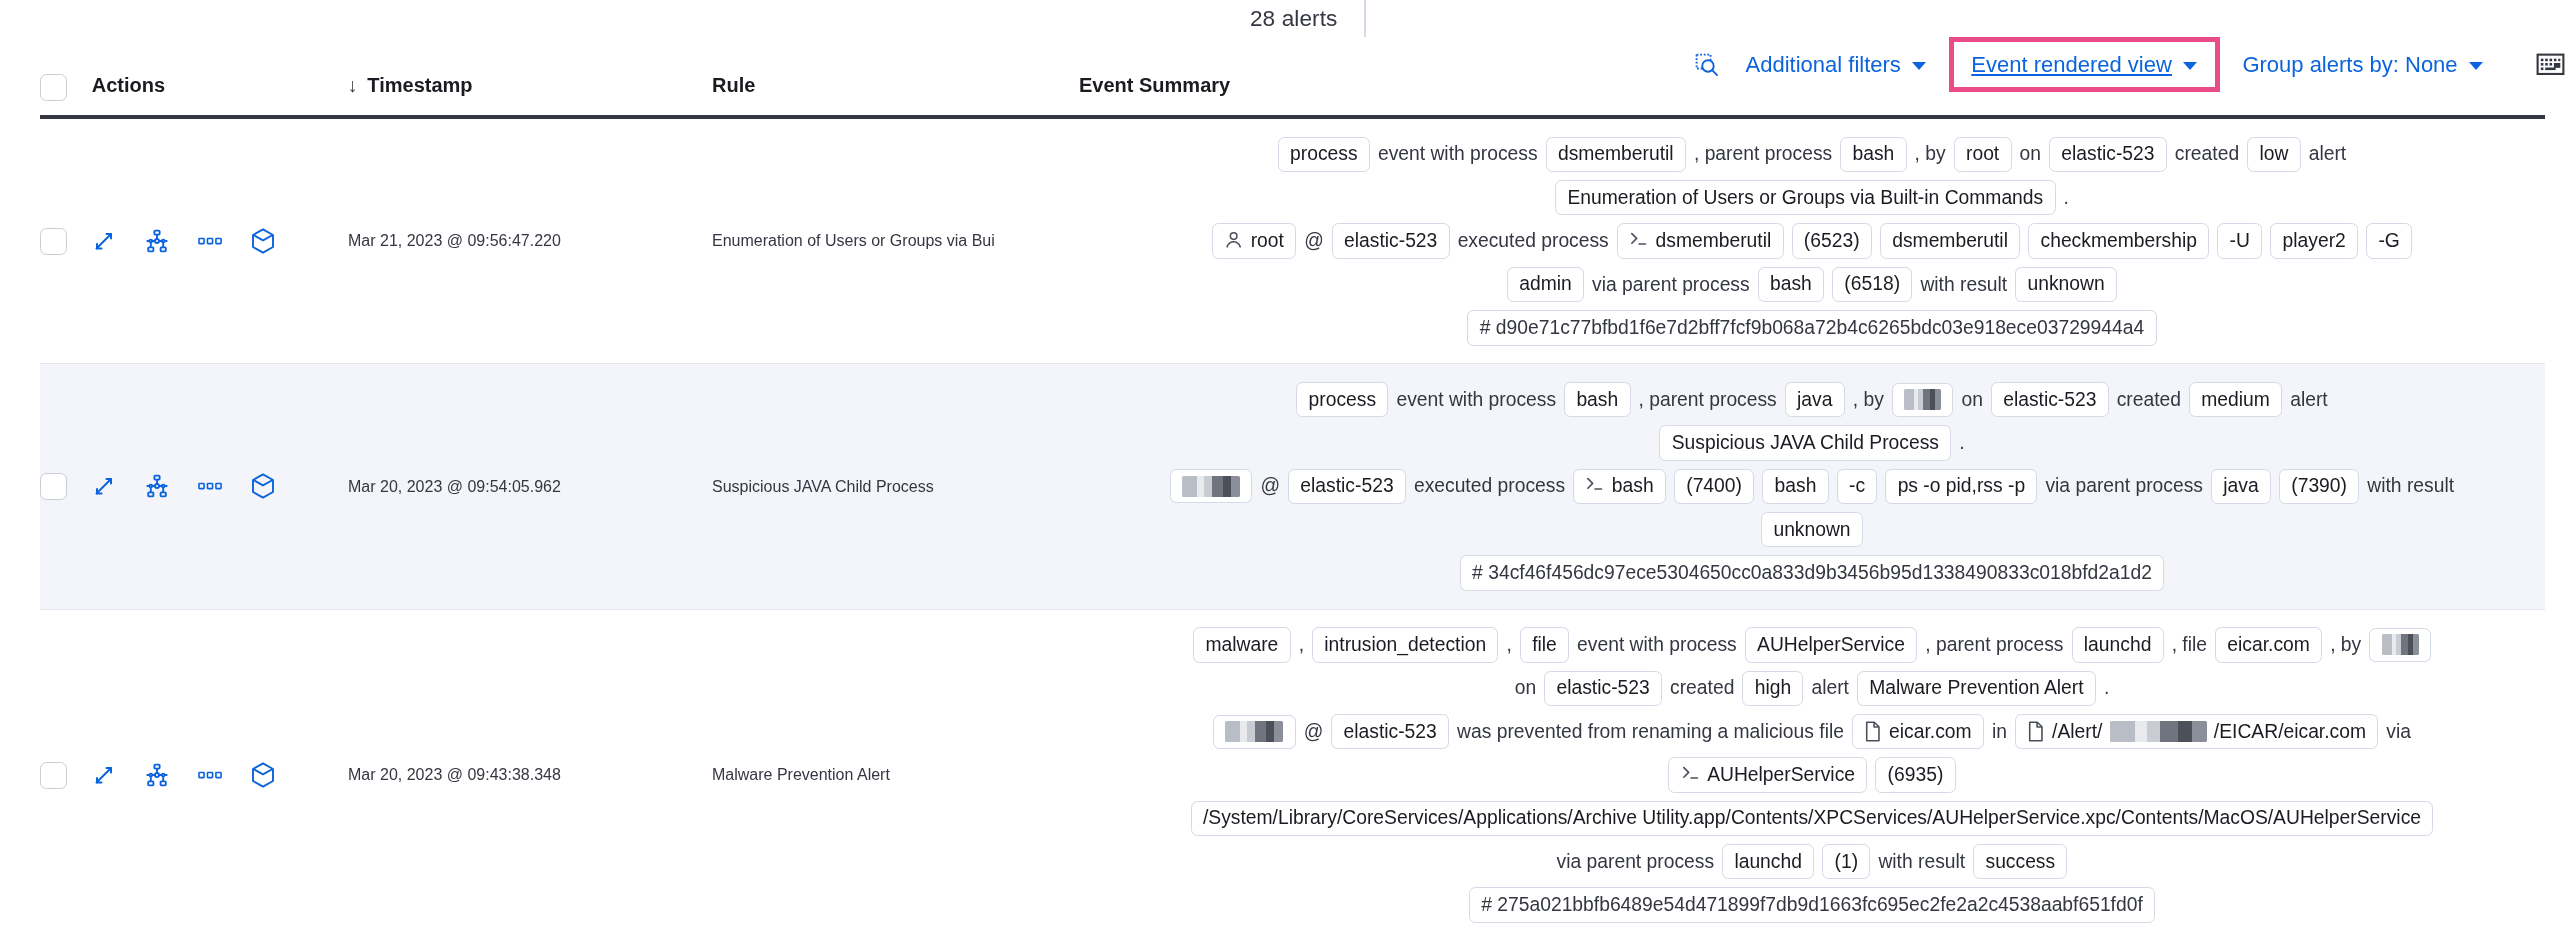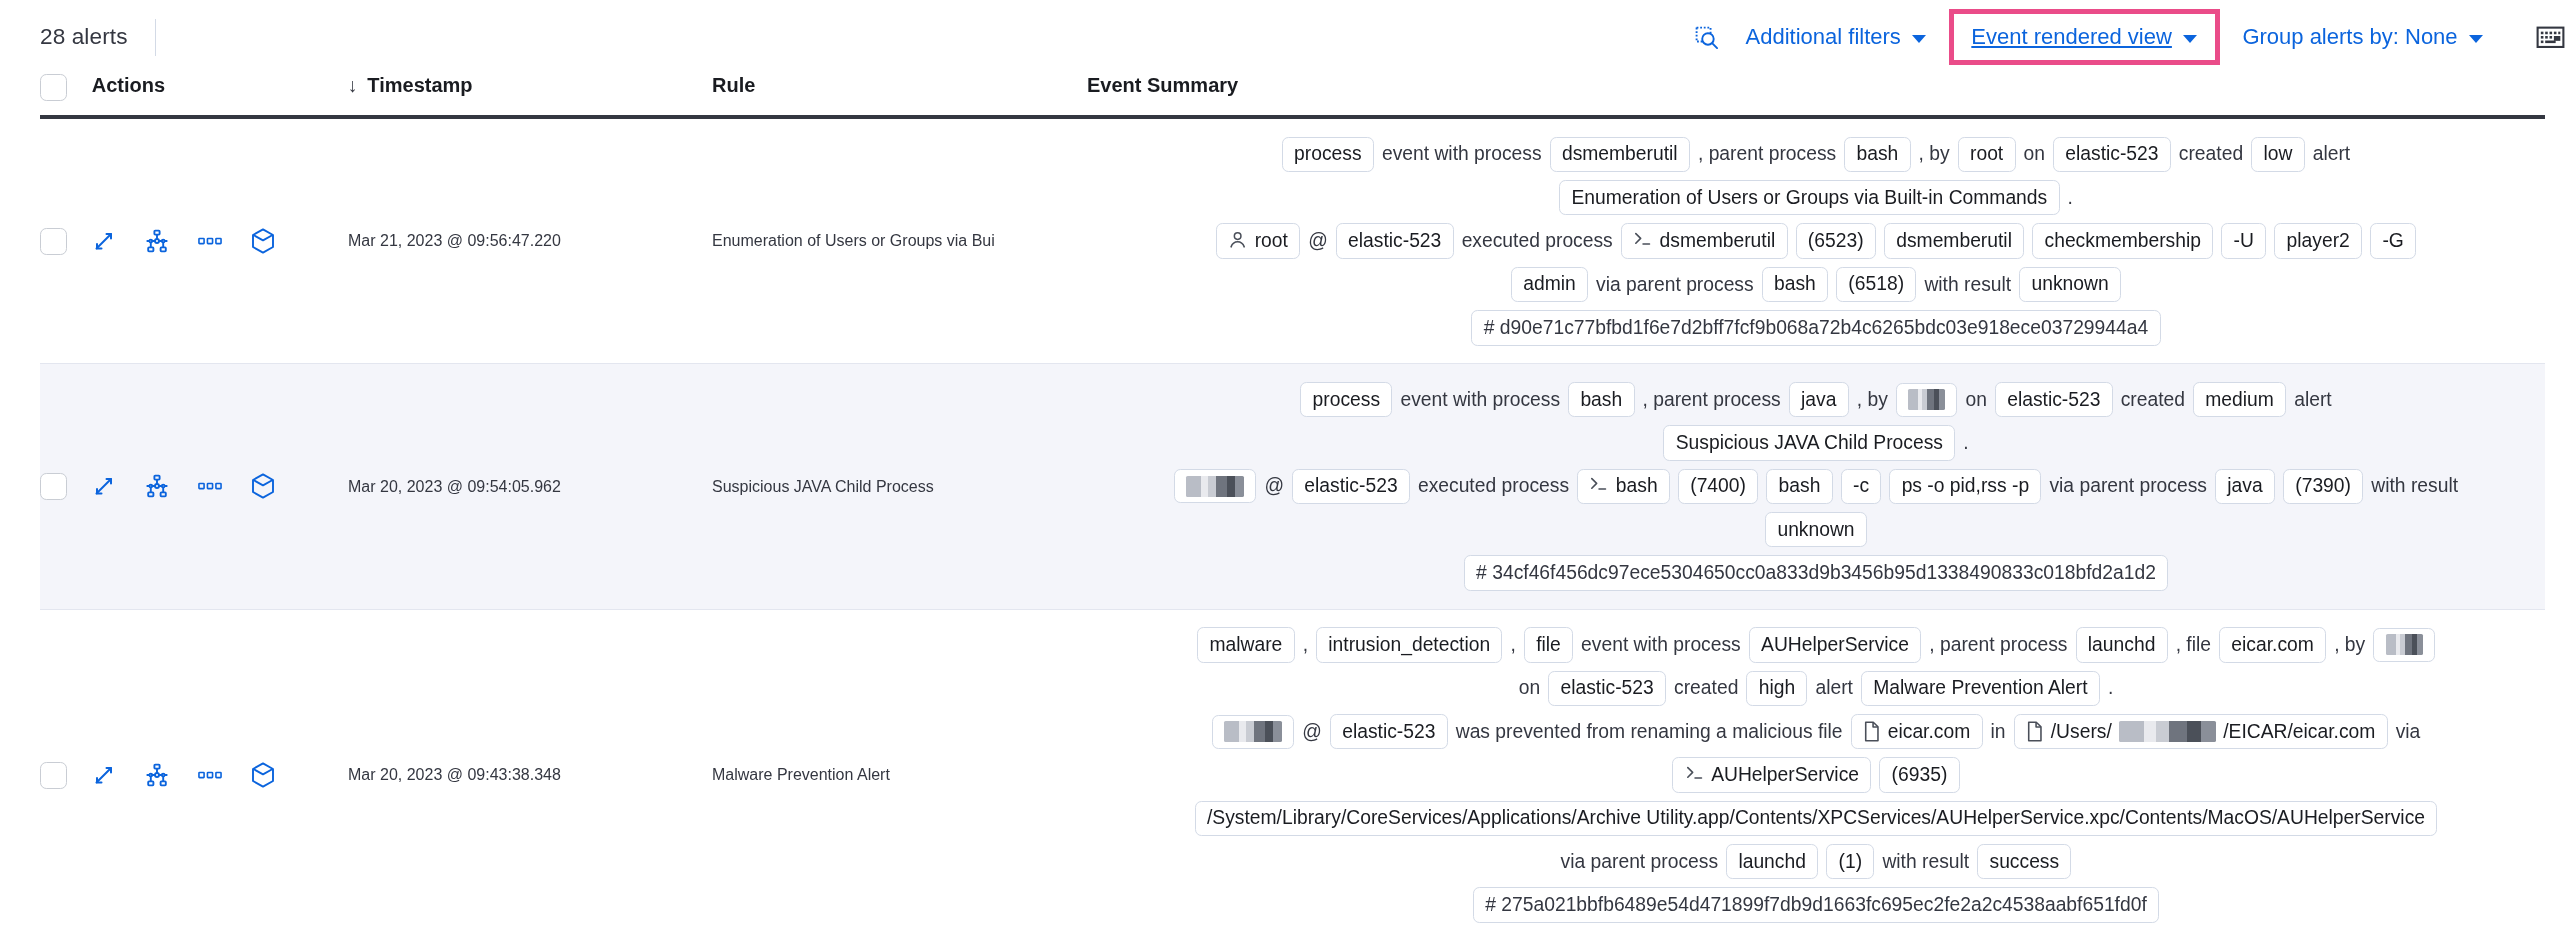--- a/index.html
+++ b/index.html
@@ -13,21 +13,21 @@
     font-family: "Liberation Sans", sans-serif;
     color: #1a1c21;
     overflow: hidden;
   }
 
   .page { position: relative; width: 2576px; height: 934px; background:#fff; }
 
   
   .toolbar {
     position: absolute; left: 0; top: 0; width: 2576px; height: 74px;
-    display: flex; align-items: center;
+    display: flex; align-items: center; flex-direction: column;
   }
   .toolbar-left {
     display: flex; align-items: center; padding-left: 40px; height: 100%;
   }
   .alert-count {
     font-size: 22.6px; font-weight: 400; color: #343741; letter-spacing: 0.1px;
     white-space: nowrap;
   }
   .vdiv {
     width: 1.6px; height: 37px; background: #d3dae6; margin-left: 27px;
@@ -65,21 +65,21 @@
     border-bottom: 4.8px solid #343741;
   }
   .th {
     font-size: 20px; font-weight: bold; color: #1a1c21;
     display: flex; align-items: center; gap: 9.7px;
   }
   .c-check { width: 42px; flex: 0 0 42px; display:flex; align-items:center; }
   .c-actions { width: 266px; flex: 0 0 266px; padding-left: 9.7px;}
   .c-time { width: 364px; flex: 0 0 364px; }
   .c-rule { width: 367px; flex: 0 0 367px; }
-  .c-summary { flex: 1 1 auto; min-width: 0; margin-left: 8px; }
+  .c-summary { flex: 1 1 auto; min-width: 0; }
 
   .chk {
     width: 27px; height: 27px; border: 1.6px solid #c9cdd4; border-radius: 6.4px;
     background: #fff; cursor: pointer; display: block;
   }
   .sort-arrow { font-size: 19.3px; color: #343741; line-height: 1; }
 
   .trow {
     display: flex; align-items: center; position: relative;
     border-bottom: 1.6px solid #e3e6ef;
@@ -588,21 +588,21 @@
                   <span>eicar.com</span>
                 </span>
                 <span class="word">in</span>
                 <span class="chip">
                   <span class="ico-inline">
                     <svg class="i-file" width="17.7" height="21" viewBox="0 0 20 24" fill="none" stroke="#4a4f59" stroke-width="1.8" stroke-linejoin="round">
     <path d="M3 1.4h8.6L17 6.6V22.6H3z"></path>
     <path d="M11.4 1.4V6.8H17"></path>
   </svg>
                   </span>
-                  <span>/Users/</span>
+                  <span>/Alert/</span>
                   <span class="redact w3"></span>
                   <span>/EICAR/eicar.com</span>
                 </span>
                 <span class="word">via</span>
               </div>
               <div class="sline">
                 <span class="chip">
                   <span class="ico-inline">
                     <svg class="i-console" width="19.3" height="17.7" viewBox="0 0 24 22" fill="none" stroke="#4a4f59" stroke-width="2" stroke-linecap="round" stroke-linejoin="round">
     <path d="M3.5 4.5L9.5 10.5 3.5 16.5"></path>

